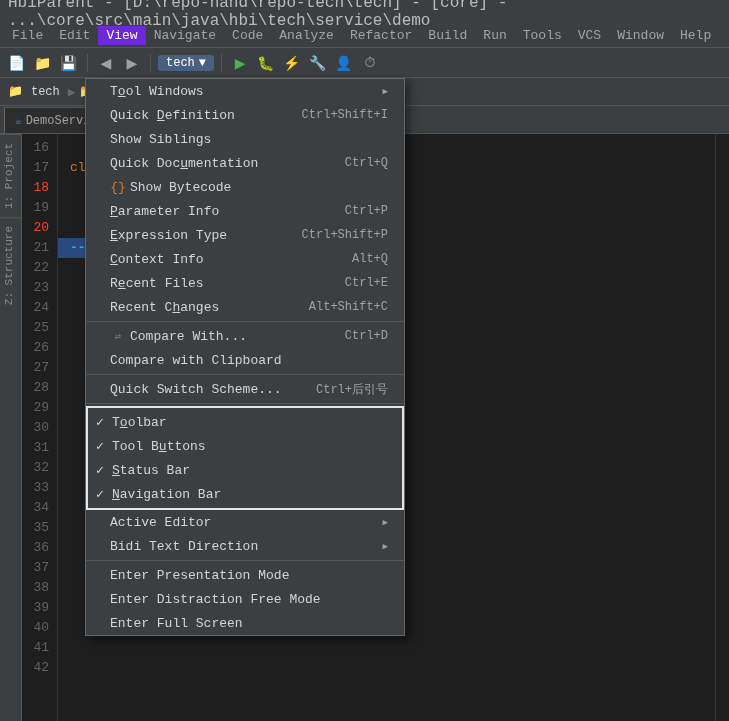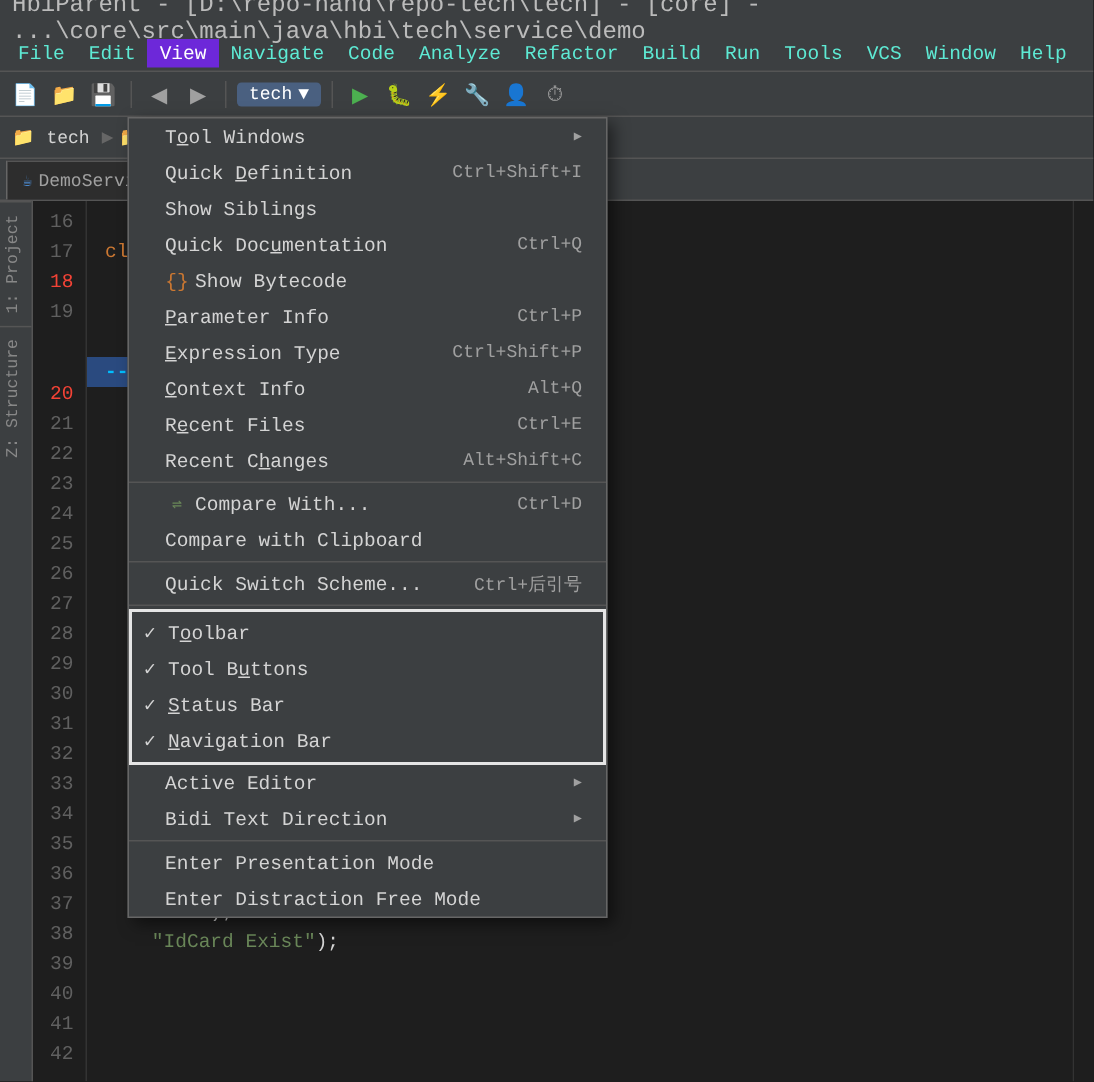--- a/index.html
+++ b/index.html
@@ -29,21 +29,21 @@
     .menu-bar {
       background: #3c3f41;
       display: flex;
       align-items: center;
       height: 24px;
       padding: 0 4px;
       border-bottom: 1px solid #555;
     }
     .menu-item {
       padding: 2px 8px;
-      color: #5eead4;
+      color: #a3a3a3;
       cursor: pointer;
       font-size: 13px;
     }
     .menu-item:hover, .menu-item.active {
       background: #4e5254;
     }
     .menu-item.active {
       background: #6d28d9;
       color: #ffffff;
     }
@@ -334,21 +334,21 @@
   </div>
 
   <div class="code-area">
     <div class="code-content">
 
       <div class="line-numbers">
         <div>16</div>
         <div>17</div>
         <div style="color:#f44336;">18</div>
         <div>19</div>
-        <div style="color:#f44336;margin-top:35px;">20</div>
+        <div style="color:#f44336;">20</div>
         <div>21</div>
         <div>22</div>
         <div>23</div>
         <div>24</div>
         <div>25</div>
         <div>26</div>
         <div>27</div>
         <div>28</div>
         <div>29</div>
         <div>30</div>
@@ -512,15 +512,18 @@
     <div style="border-top:1px solid #555;margin:2px 0;"></div>
 
     <div class="dropdown-item">
       <span class="item-label">Enter Presentation Mode</span>
     </div>
 
     <div class="dropdown-item">
       <span class="item-label">Enter Distraction Free Mode</span>
     </div>
 
+    <div class="dropdown-item">
+      <span class="item-label">Enter Full Screen</span>
+    </div>
 
   </div>
 </div>
 
 </body></html>

